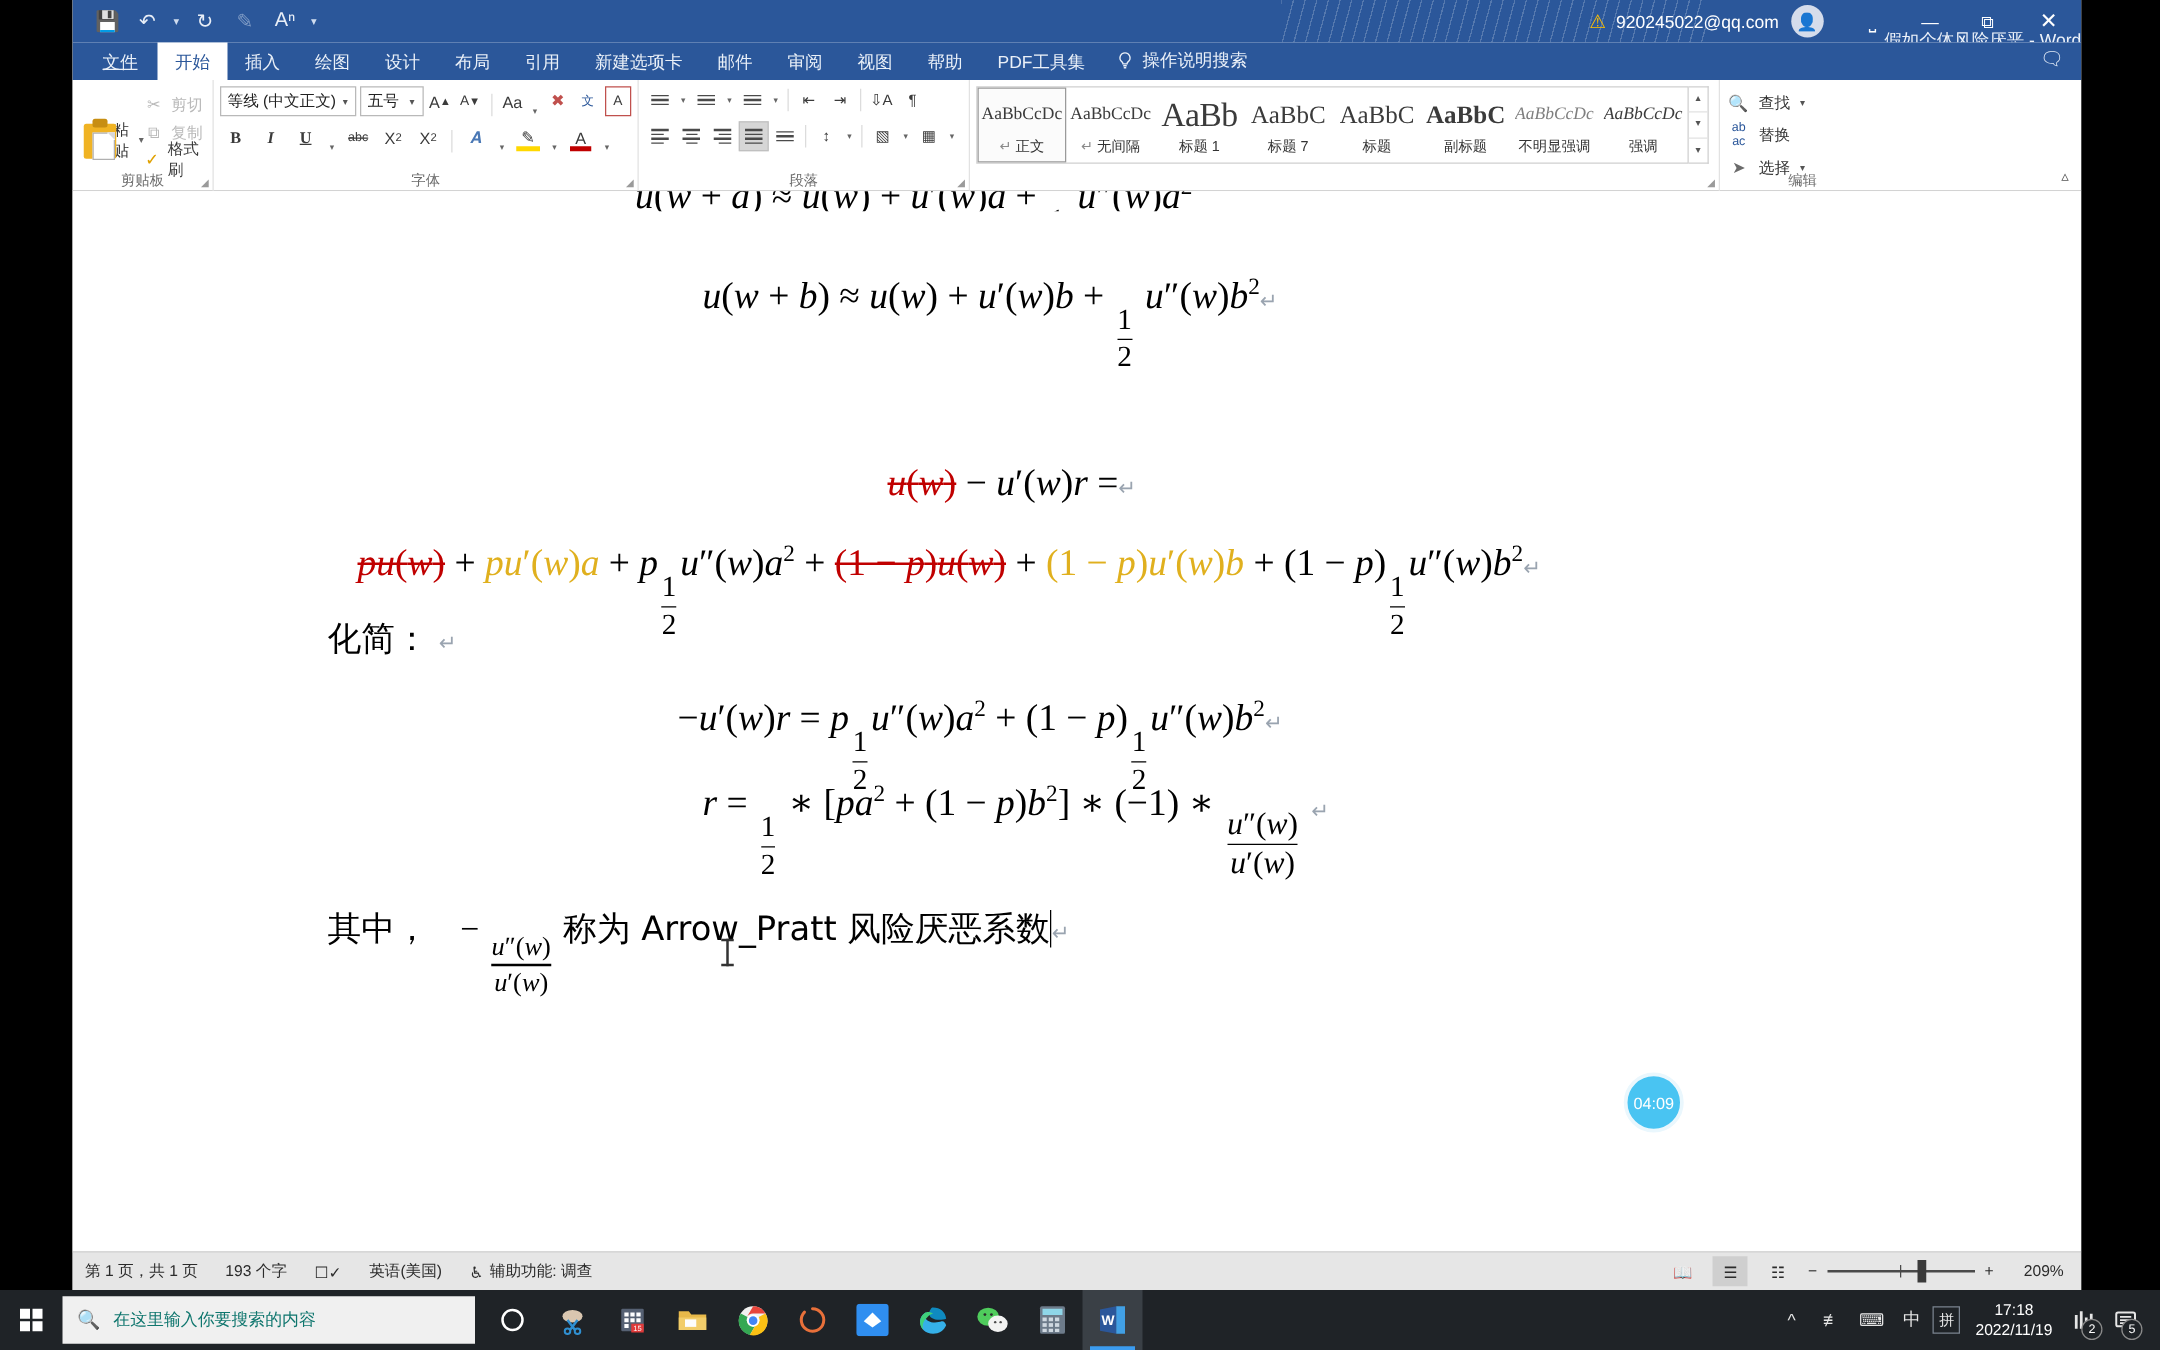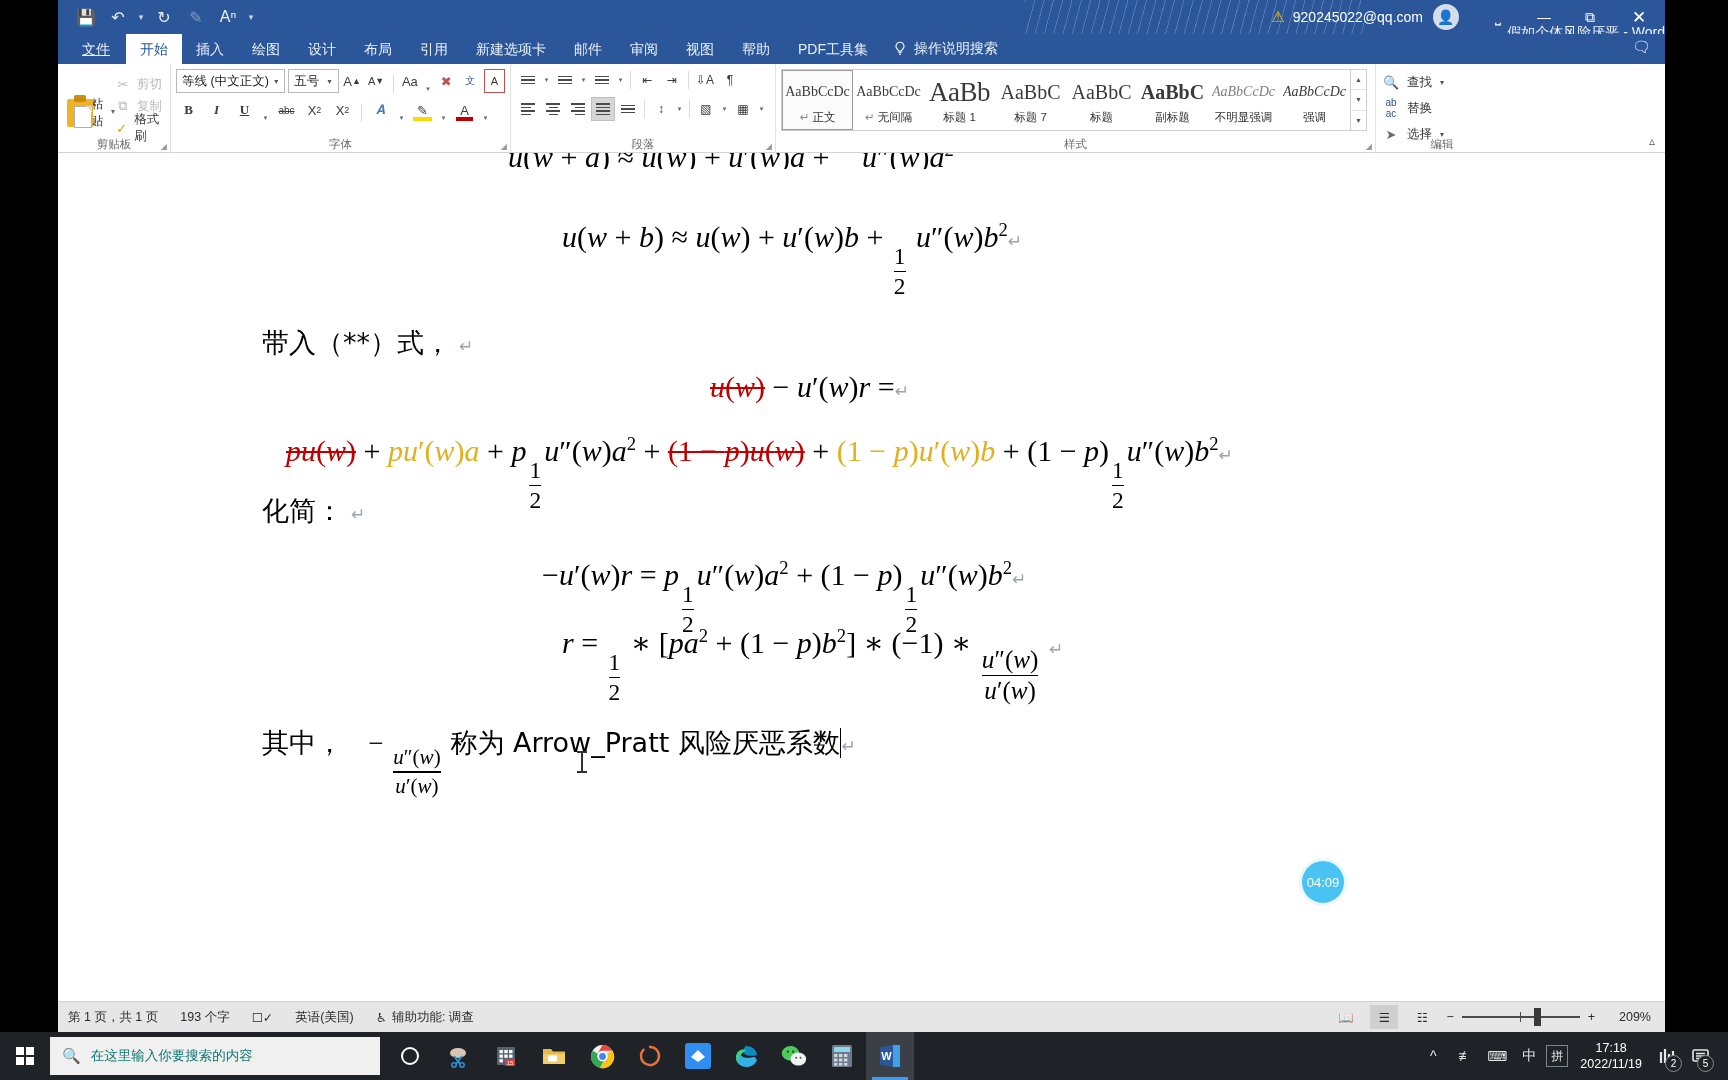--- a/index.html
+++ b/index.html
@@ -458,21 +458,20 @@
               <div class="sname">强调</div>
             </div>
 
           </div>
           <div class="sscroll">
             <div>▲</div>
             <div>▼</div>
             <div style="border-bottom:none">▼</div>
           </div>
         </div>
-        <div class="glabel">样式</div>
         <div class="gdiag">◢</div>
       </div>
 
       <div class="rgroup g-edit" style="border-right:none">
         <div class="ecmd">
           <span class="ei">🔍</span>
           <span>查找</span>
           <span class="ec">▾</span>
         </div>
         <div class="ecmd">
@@ -507,23 +506,20 @@
           <span class="it">u</span>(<span class="it">w</span>) + <span class="it">u</span>′(<span class="it">w</span>)<span class="it">b</span> +
           <span class="fracline">
               <span class="num">1</span>
               <span class="bar"></span>
               <span class="den">2</span>
             </span>
           <span class="it">u</span>″(<span class="it">w</span>)<span class="it">b</span><sup style="font-size:.62em">2</sup><span class="pilcrow">↵</span>
         </div>
 
 
-        <div class="math cn" style="left:204px; top:172px; font-size:27px;">
-          <span>带入（**）式，</span><span class="sp"></span><span class="pilcrow">↵</span>
-        </div>
 
         <div class="math" style="left:652px; top:217px; font-size:30px;">
           <span class="strike-red"><span class="it">u</span>(<span class="it">w</span>)</span>
           − <span class="it">u</span>′(<span class="it">w</span>)<span class="it">r</span> =<span class="pilcrow">↵</span>
         </div>
 
         <div class="math" style="left:228px; top:280px; font-size:30px;">
           <span class="strike-red"><span class="it">pu</span>(<span class="it">w</span>)</span> +
           <span class="gold"><span class="it">pu</span>′(<span class="it">w</span>)<span class="it">a</span></span> +
           <span class="it">p</span><span class="fracline">

